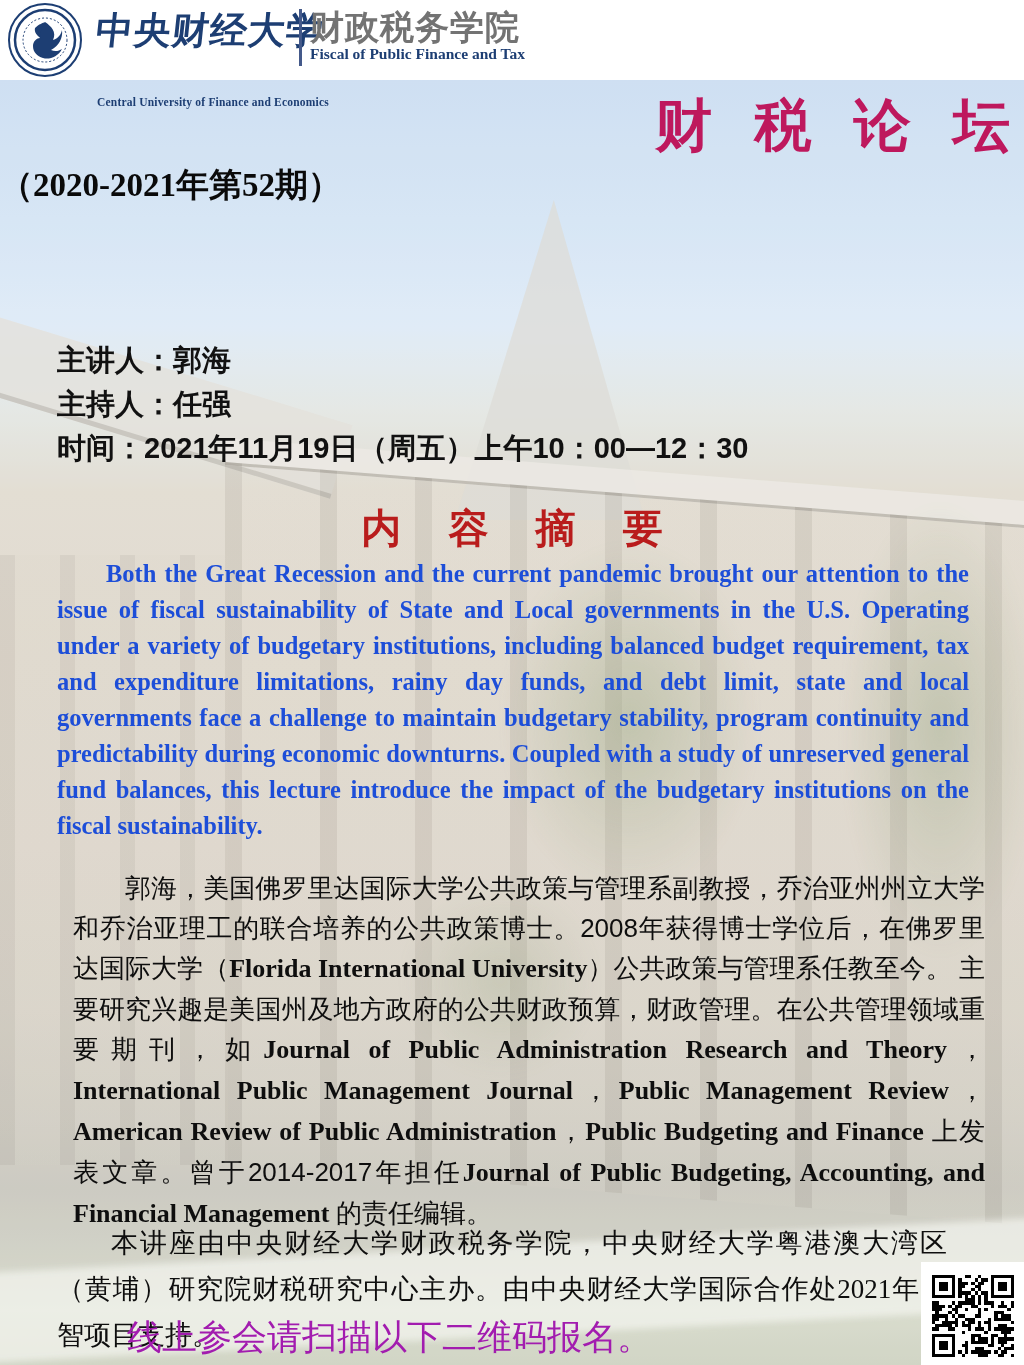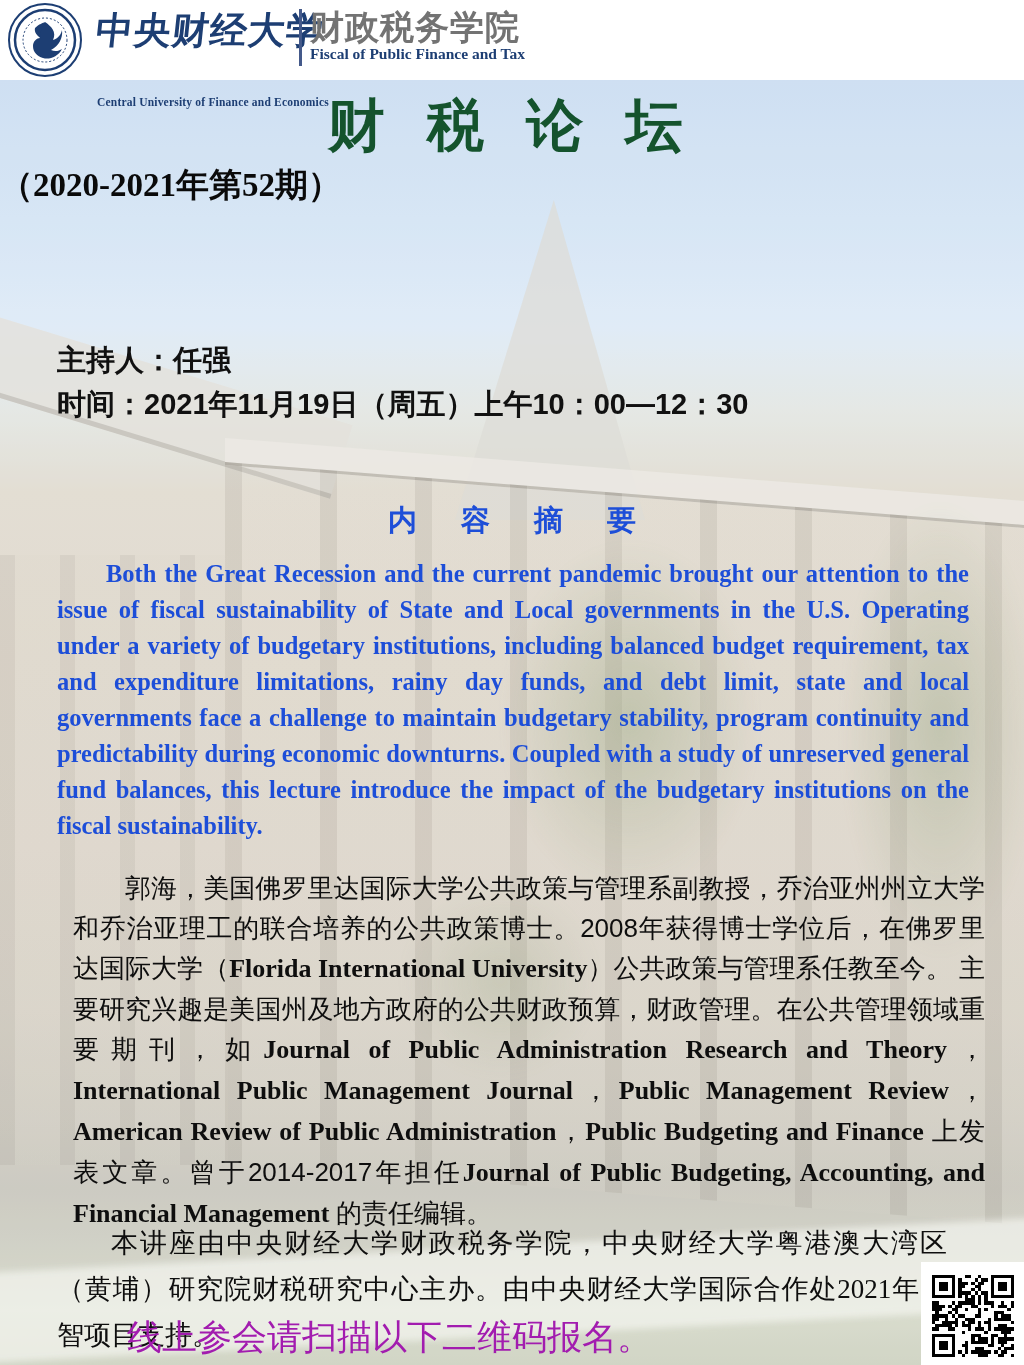--- a/index.html
+++ b/index.html
@@ -84,43 +84,43 @@
   .school-cn{
     position:absolute;left:310px;top:5px;
     font-size:34px;font-weight:bold;color:#737373;letter-spacing:1px;white-space:nowrap;
   }
   .school-en{
     position:absolute;left:310px;top:45px;
     font-family:"Liberation Serif","DejaVu Serif",serif;
     font-size:15.5px;font-weight:bold;color:#1d3e73;white-space:nowrap;
   }
   .title-forum{
-    position:absolute;left:0;top:88px;width:100%;text-align:center;
-    font-family:"Liberation Serif","DejaVu Serif",serif;
-    font-size:57px;font-weight:bold;color:#14532d;letter-spacing:14px;
+    position:absolute;left:0;top:88px;width:100%;text-align:right;
+    font-family:"Liberation Serif","DejaVu Serif",serif;
+    font-size:57px;font-weight:bold;color:#be185d;letter-spacing:14px;
   }
   .title-issue{
     position:absolute;left:0;top:163px;width:100%;text-align:left;
     font-family:"Liberation Serif","DejaVu Serif",serif;
     font-size:33px;font-weight:bold;color:#0a0a0a;
   }
   .title-en{
     position:absolute;left:52px;top:216px;width:920px;text-align:center;
     font-family:"Liberation Serif","DejaVu Serif",serif;
     font-size:36px;font-weight:bold;color:#0a0a0a;line-height:50px;
   }
 
   
   .info{position:absolute;left:57px;top:338px;width:912px;}
   .info div{font-size:29px;font-weight:600;color:#111;line-height:44px;white-space:nowrap;}
 
   
   .abstract-heading{
     position:absolute;left:0;top:501px;width:100%;text-align:center;
-    font-size:29px;font-weight:bold;color:#1d4ed8;letter-spacing:18px;text-indent:18px;
+    font-size:40px;font-weight:bold;color:#b91c1c;letter-spacing:18px;text-indent:18px;
   }
   .abstract-body{
     position:absolute;left:57px;top:556px;width:912px;
     font-family:"Liberation Serif","DejaVu Serif",serif;
     font-size:24.5px;font-weight:bold;color:#1d4ed8;line-height:36px;
     text-align:justify;text-indent:2em;
   }
 
   
   .bio{
@@ -181,20 +181,21 @@
     <div class="uni-en">Central University of Finance and Economics</div>
     <div class="header-divider"></div>
     <div class="school-cn">财政税务学院</div>
     <div class="school-en">Fiscal of Public Finance and Tax</div>
   </div>
 
   <div class="title-forum">财 税 论 坛</div>
   <div class="title-issue">（2020-2021年第52期）</div>
 
   <div class="info">
+    <div>主讲人：郭海</div>
     <div>主持人：任强</div>
     <div>时间：2021年11月19日（周五）上午10：00—12：30</div>
   </div>
 
   <div class="abstract-heading">内 容 摘 要</div>
   <div class="abstract-body">Both the Great Recession and the current pandemic brought our attention to the issue of fiscal sustainability of State and Local governments in the U.S. Operating under a variety of budgetary institutions, including balanced budget requirement, tax and expenditure limitations, rainy day funds, and debt limit, state and local governments face a challenge to maintain budgetary stability, program continuity and predictability during economic downturns. Coupled with a study of unreserved general fund balances, this lecture introduce the impact of the budgetary institutions on the fiscal sustainability.</div>
 
   <div class="bio"><span>郭海，美国佛罗里达国际大学公共政策与管理系副教授，乔治亚州州立大学和乔治亚理工的联合培养的公共政策博士。2008年获得博士学位后，在佛罗里达国际大学（</span><span class="latin-bold">Florida International University</span><span>）公共政策与管理系任教至今。 主要研究兴趣是美国州及地方政府的公共财政预算，财政管理。在公共管理领域重要期刊，如</span><span class="latin-bold">Journal of Public Administration Research and Theory</span><span>，</span><span class="latin-bold">International Public Management Journal</span><span>，</span><span class="latin-bold">Public Management Review</span><span>，</span><span class="latin-bold">American Review of Public Administration</span><span>，</span><span class="latin-bold">Public Budgeting and Finance </span><span>上发表文章。曾于2014-2017年担任</span><span class="latin-bold">Journal of Public Budgeting, Accounting, and Financial Management </span><span>的责任编辑。</span></div>
 
   <div class="footer-org">本讲座由中央财经大学财政税务学院，中央财经大学粤港澳大湾区（黄埔）研究院财税研究中心主办。由中央财经大学国际合作处2021年引智项目支持。</div>

